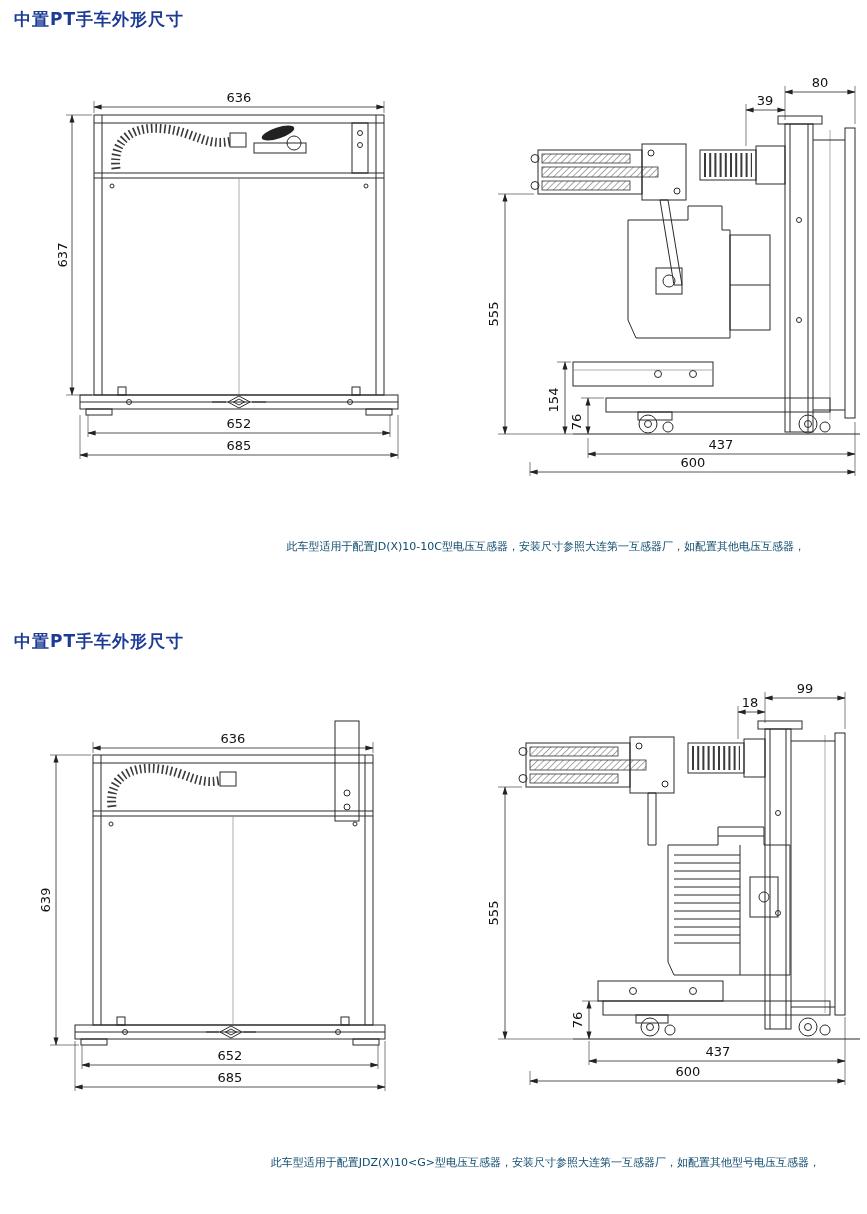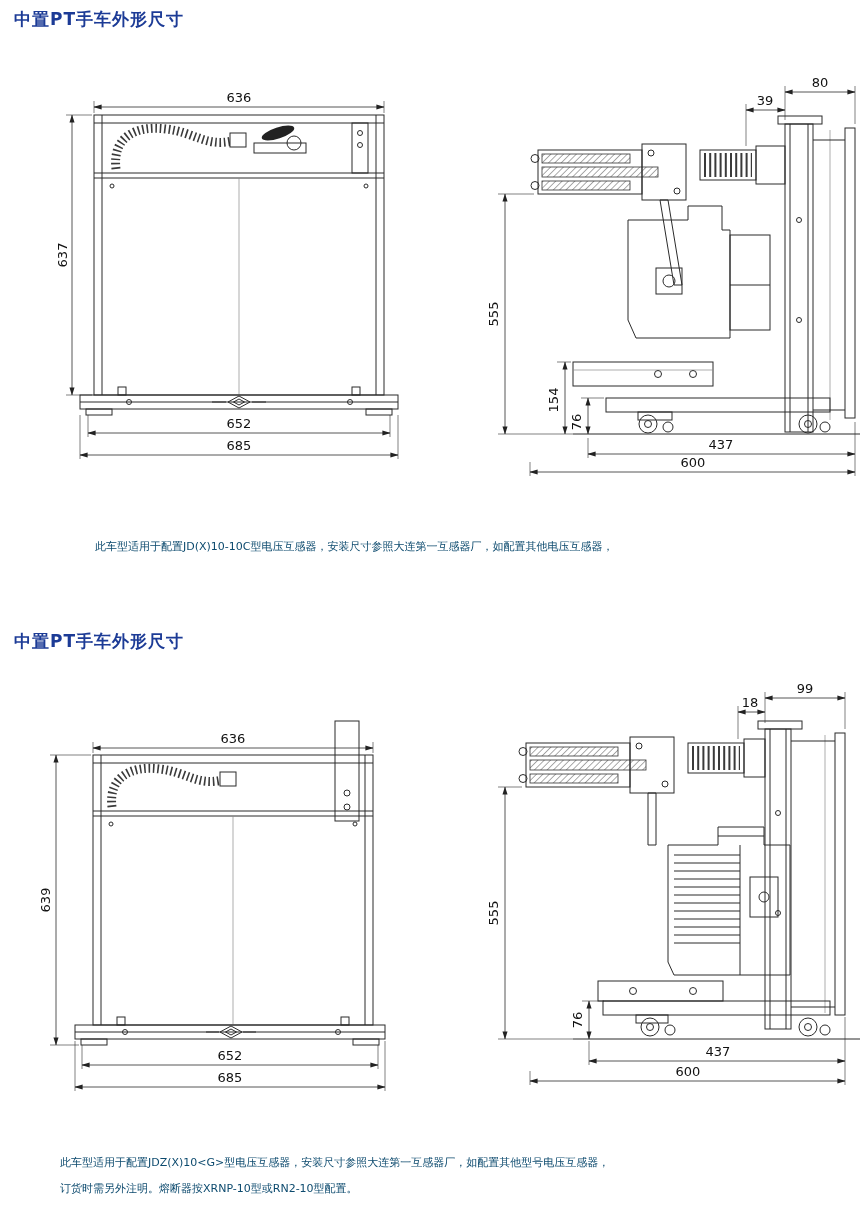--- a/index.html
+++ b/index.html
@@ -1,24 +1,24 @@
 <!DOCTYPE html>
 <html><head>
 <meta charset="utf-8">
 <style>
   * { margin:0; padding:0; box-sizing:border-box; }
   html,body { background:#fff; }
   body { font-family:"DejaVu Sans","Liberation Sans",sans-serif; }
-  .page { position:relative; width:867px; height:1214px; background:#ffffff; overflow:hidden; }
+  .page { position:relative; width:867px; height:1214px; background:#ffffff; overflow:hidden;text-align:right; }
   .sec-title { position:absolute; left:14px; font-size:17px; font-weight:bold; color:#1c3b96; letter-spacing:1px; }
   #title1 { top:8px; }
   #title2 { top:630px; }
   .note { position:absolute; font-size:11px; color:#0c4a6e; line-height:26px; }
   #note1 { left:95px; top:534px; width:710px; }
-  #note2 { left:60px; top:1150px; width:740px; }
+  #note2 { left:80px; top:1150px; width:740px; }
   svg.drawing { position:absolute; overflow:visible; }
   .oline { fill:none; stroke:#2b2b2b; stroke-width:1; }
   .fillw { fill:#ffffff; stroke:#2b2b2b; stroke-width:1; }
   .thin  { fill:none; stroke:#8a8a8a; stroke-width:0.7; }
   .dim   { stroke:#2b2b2b; stroke-width:0.8; fill:none; }
   .ext   { stroke:#2b2b2b; stroke-width:0.6; fill:none; }
   .dimtxt { font-family:"DejaVu Sans",sans-serif; font-size:13px; fill:#111; text-anchor:middle; }
   .flex   { fill:none; stroke:#3a3a3a; stroke-width:9;  stroke-dasharray:1.6 2.8; }
   .bellows{ fill:none; stroke:#3a3a3a; stroke-width:24; stroke-dasharray:2 3.2; }
   .hatchfill { fill:url(#hatch); stroke:#333; stroke-width:0.8; }
@@ -313,16 +313,15 @@
       <text x="240" y="383" class="dimtxt">437</text>
 
       <line x1="52" y1="398" x2="52" y2="412" class="ext"></line>
       <line x1="52" y1="408" x2="367" y2="408" class="dim" marker-start="url(#arr)" marker-end="url(#arr)"></line>
       <text x="210" y="403" class="dimtxt">600</text>
     </g>
   </svg>
 
   <p class="note" id="note2">
     <span>此车型适用于配置JDZ(X)10&lt;G&gt;型电压互感器，安装尺寸参照大连第一互感器厂，如配置其他型号电压互感器，</span><br>
-    <span>订货时需另外注明。熔断器按XRNP-10型或RN2-10型配置。</span>
   </p>
 
 </div>
 
 </body></html>

